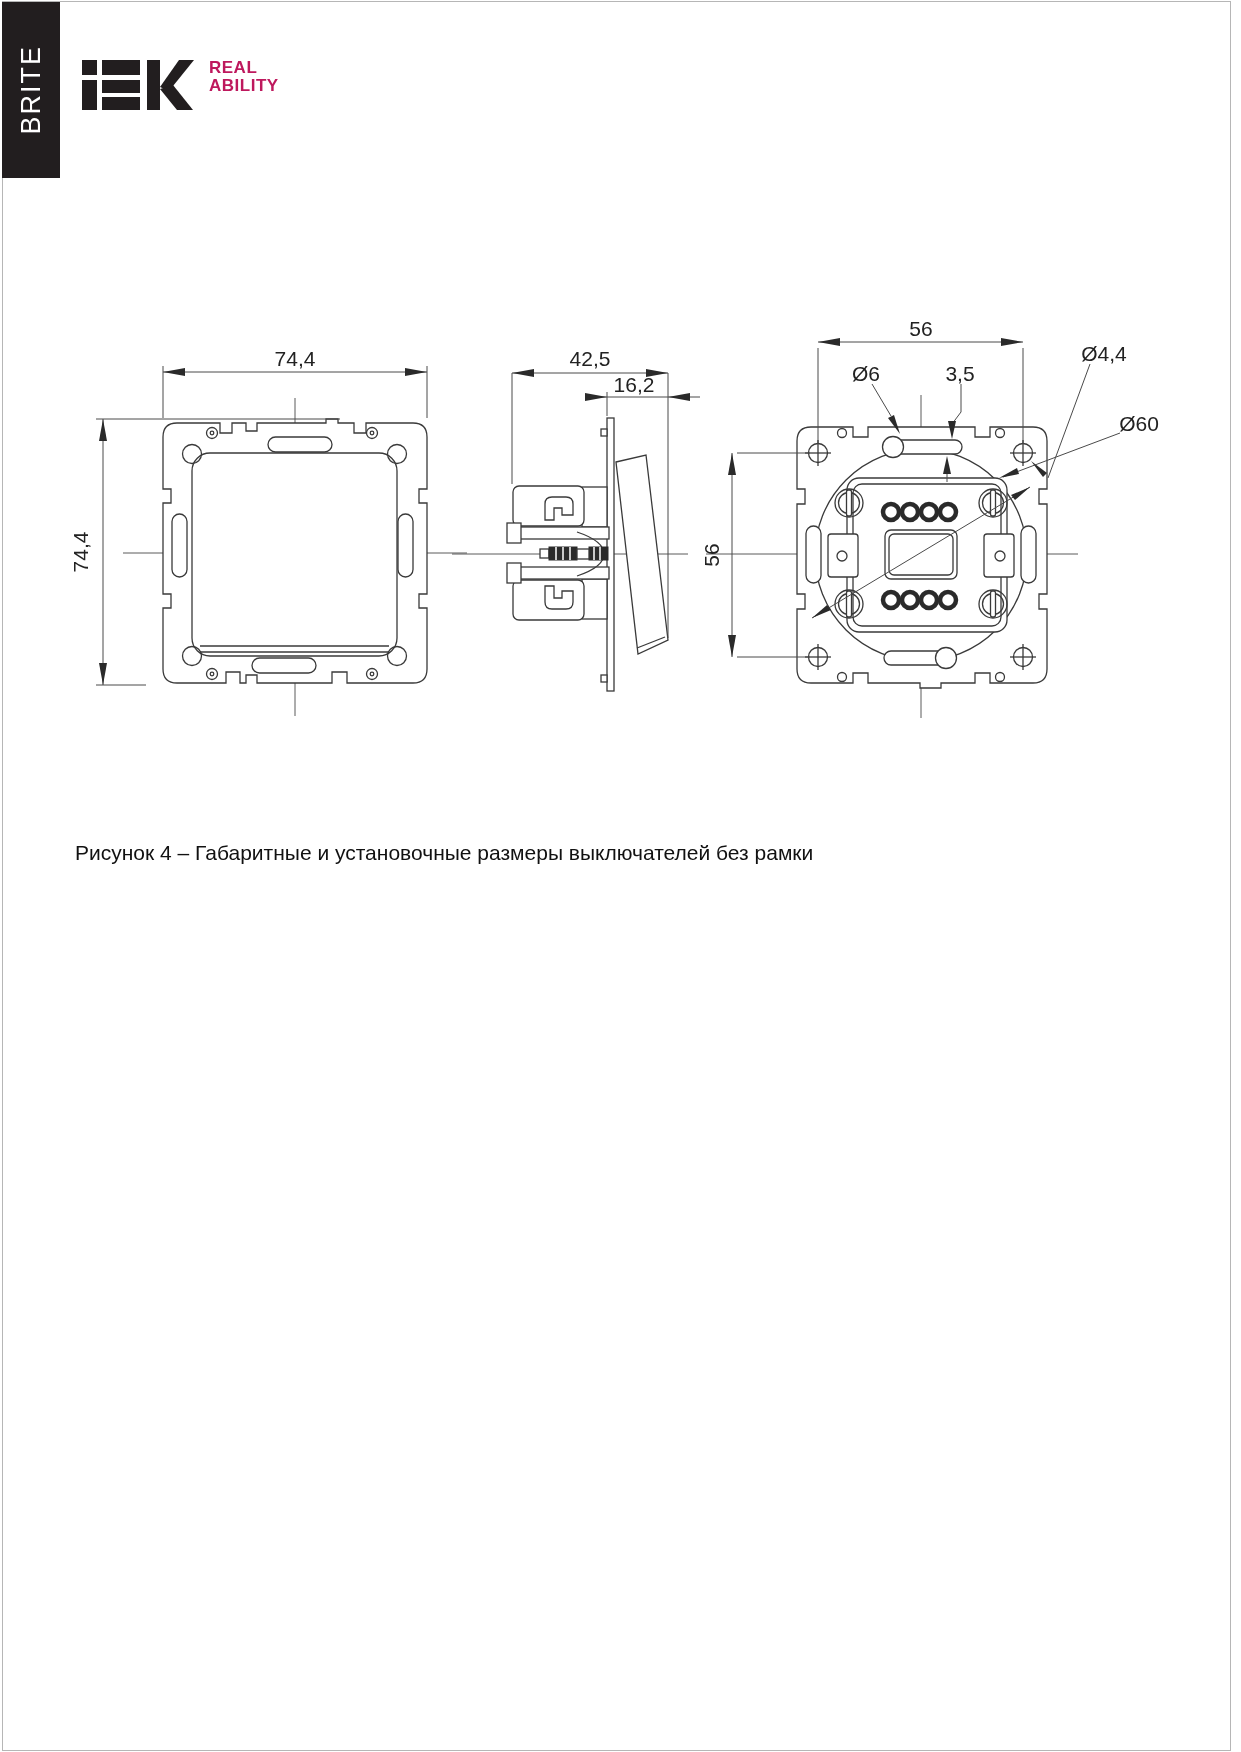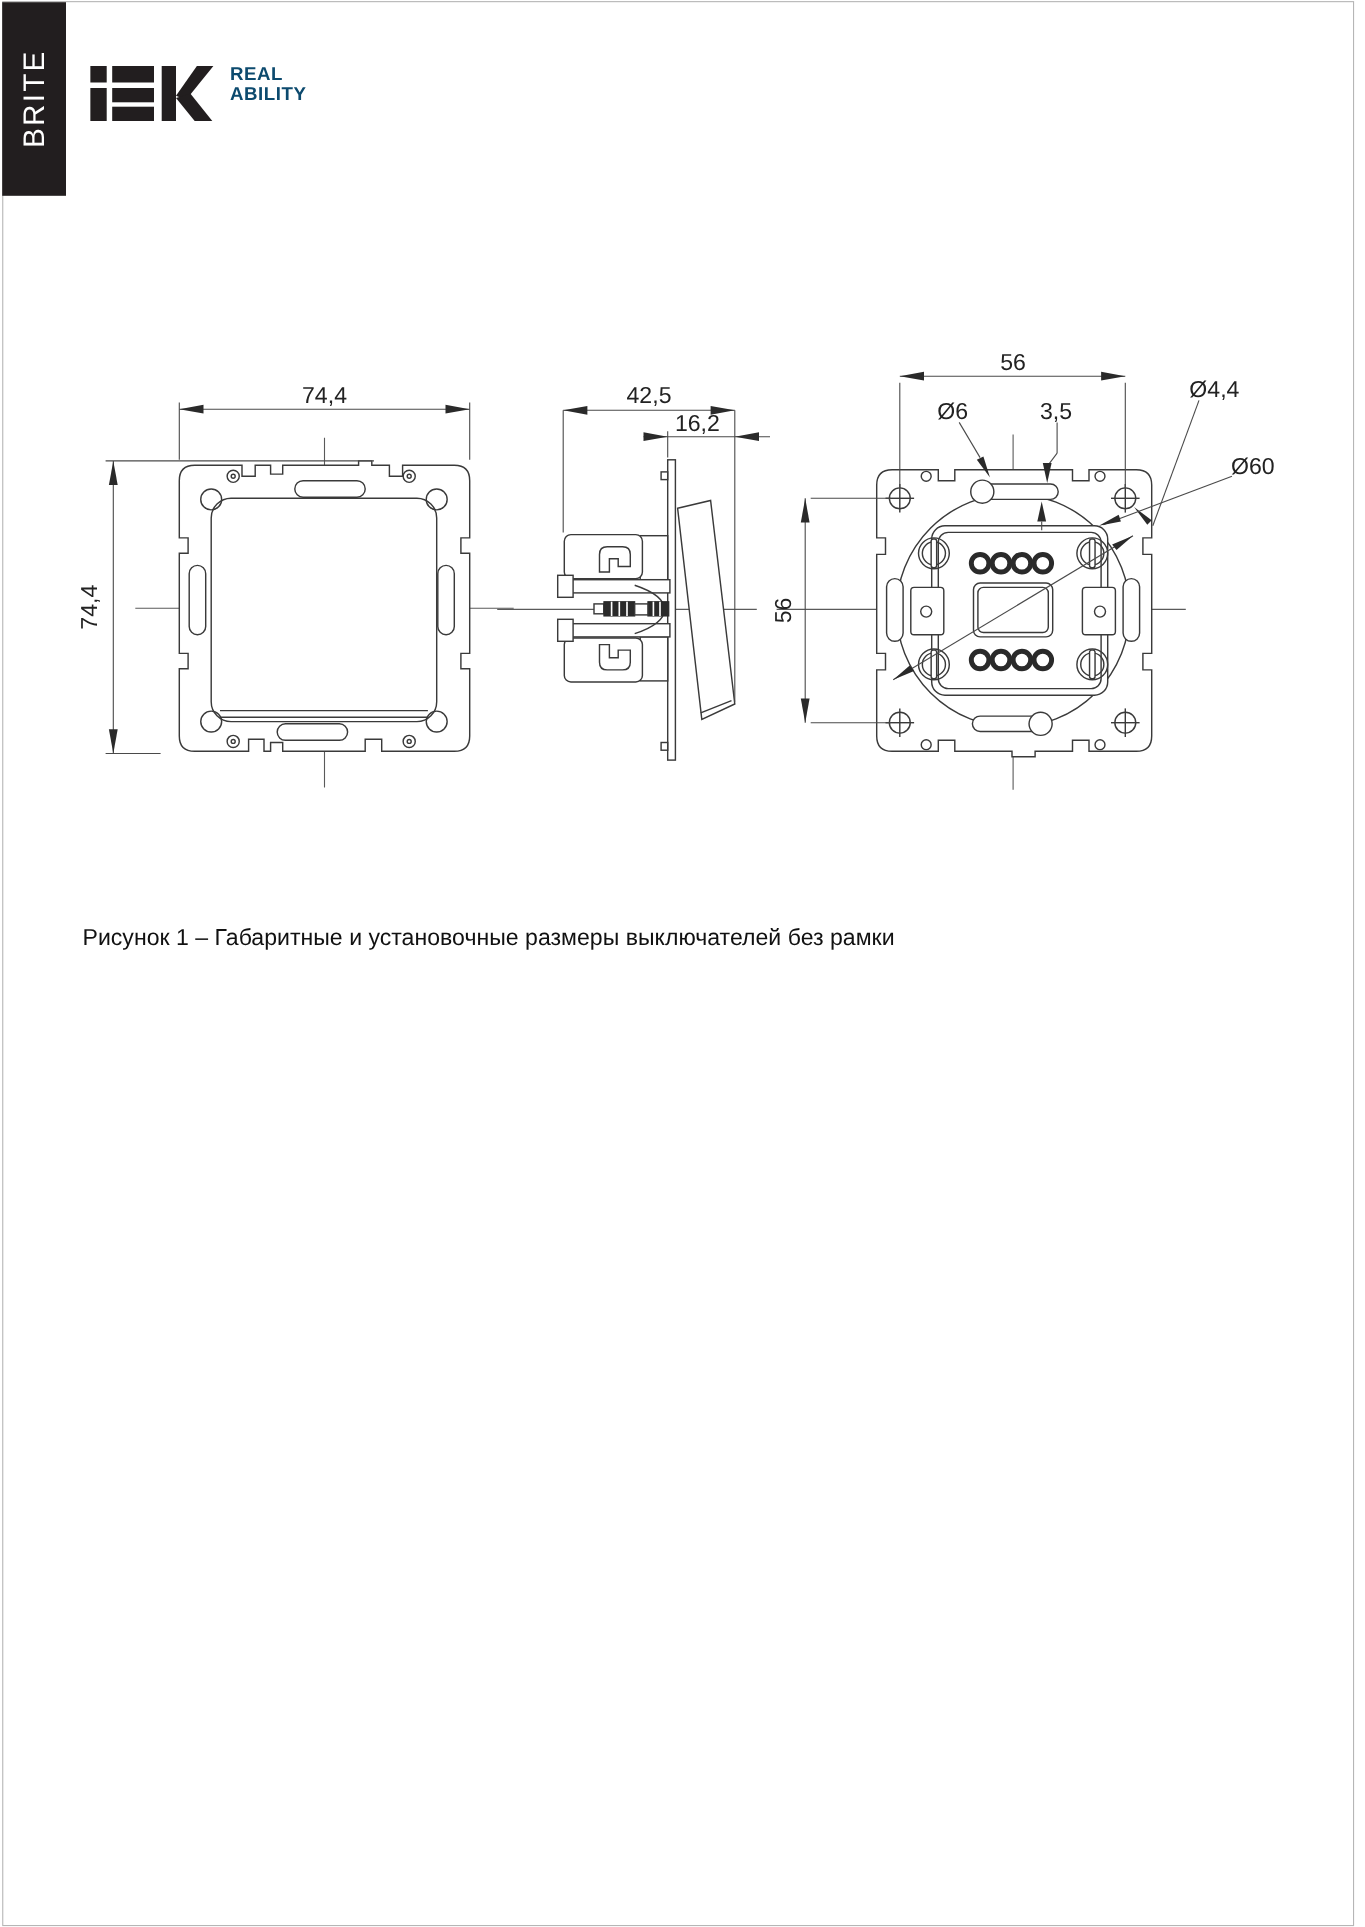--- a/index.html
+++ b/index.html
@@ -15,21 +15,21 @@
     position:absolute;left:2px;top:2px;width:58px;height:176px;
     background:#221e1f;display:flex;align-items:center;justify-content:center;
   }
   .brite-bar span{
     writing-mode:vertical-rl;transform:rotate(180deg);
     color:#ffffff;font-size:27px;letter-spacing:2px;font-weight:400;
   }
   .logo-svg{position:absolute;left:82px;top:58px;}
   .logo-tagline{
     position:absolute;left:209px;top:59px;
-    font-size:17px;font-weight:bold;line-height:1.07;color:#0c4a6e;
+    font-size:17px;font-weight:bold;line-height:1.07;color:#be185d;
     letter-spacing:0.5px;
   }
   .drawing-svg{position:absolute;left:0;top:0;}
   .drawing-svg .outline{stroke:#3a3a3a;stroke-width:1.3;fill:#ffffff;}
   .drawing-svg .thin{stroke:#3a3a3a;stroke-width:1.3;fill:none;}
   .drawing-svg .centerline{stroke:#5a5a5a;stroke-width:1;fill:none;}
   .drawing-svg .dimline{stroke:#4a4a4a;stroke-width:1;fill:none;}
   .drawing-svg .arrow{fill:#2a2a2a;stroke:none;}
   .drawing-svg .dark{fill:#2a2a2a;stroke:#2a2a2a;}
   .drawing-svg .ring{fill:#ffffff;stroke:#2a2a2a;stroke-width:4.5;}
@@ -299,13 +299,13 @@
     </g>
 
     <g>
       <line class="dimline" x1="1120" y1="433" x2="1003" y2="477"></line>
       <polygon class="arrow" points="999,478 1017,468 1019,474"></polygon>
       <text x="1139" y="431" text-anchor="middle">Ø60</text>
     </g>
   </g>
 </svg>
 
-<div class="caption">Рисунок 1 – Габаритные и установочные размеры выключателей без рамки</div>
+<div class="caption">Рисунок 4 – Габаритные и установочные размеры выключателей без рамки</div>
 
 </body></html>

